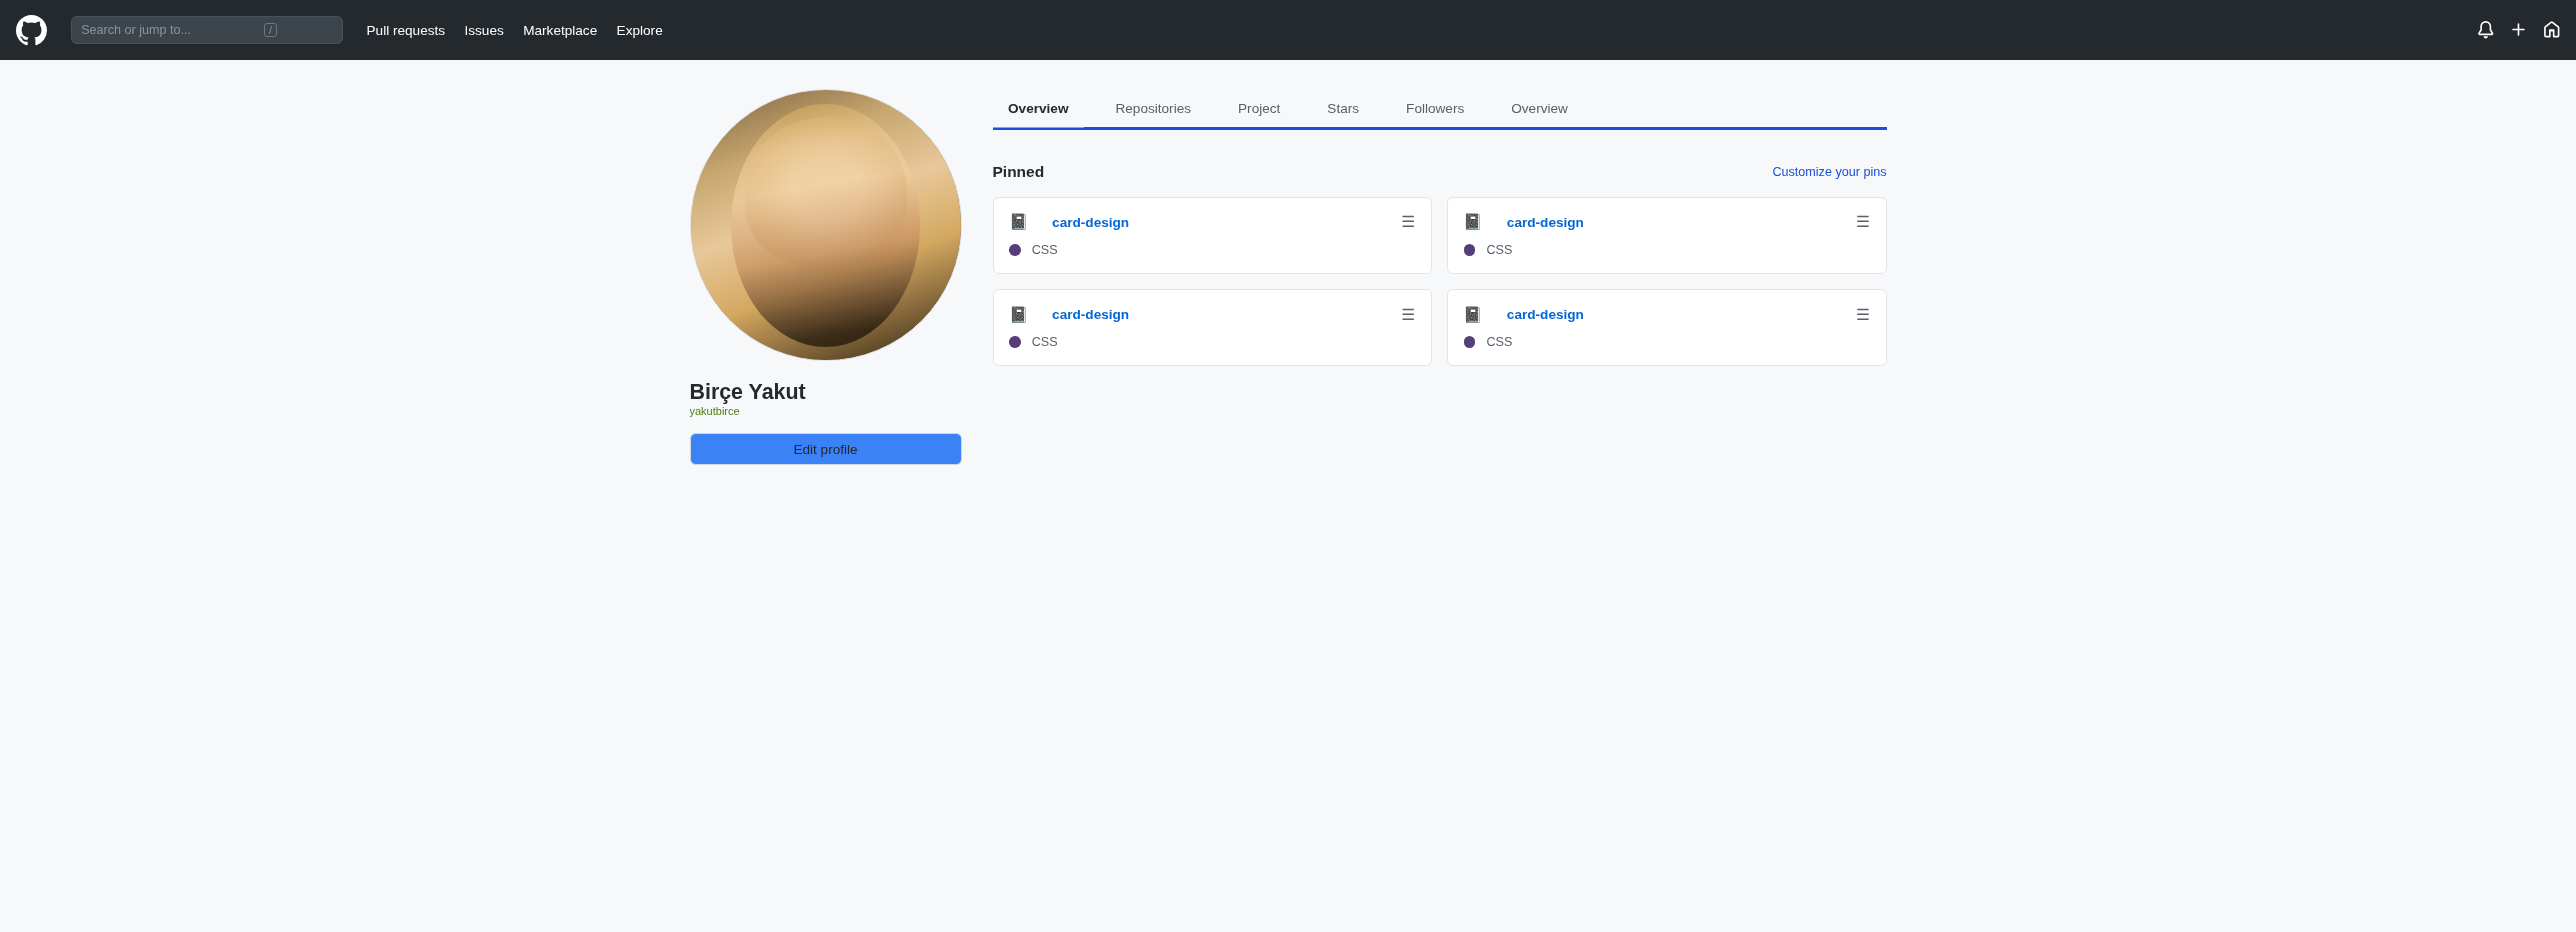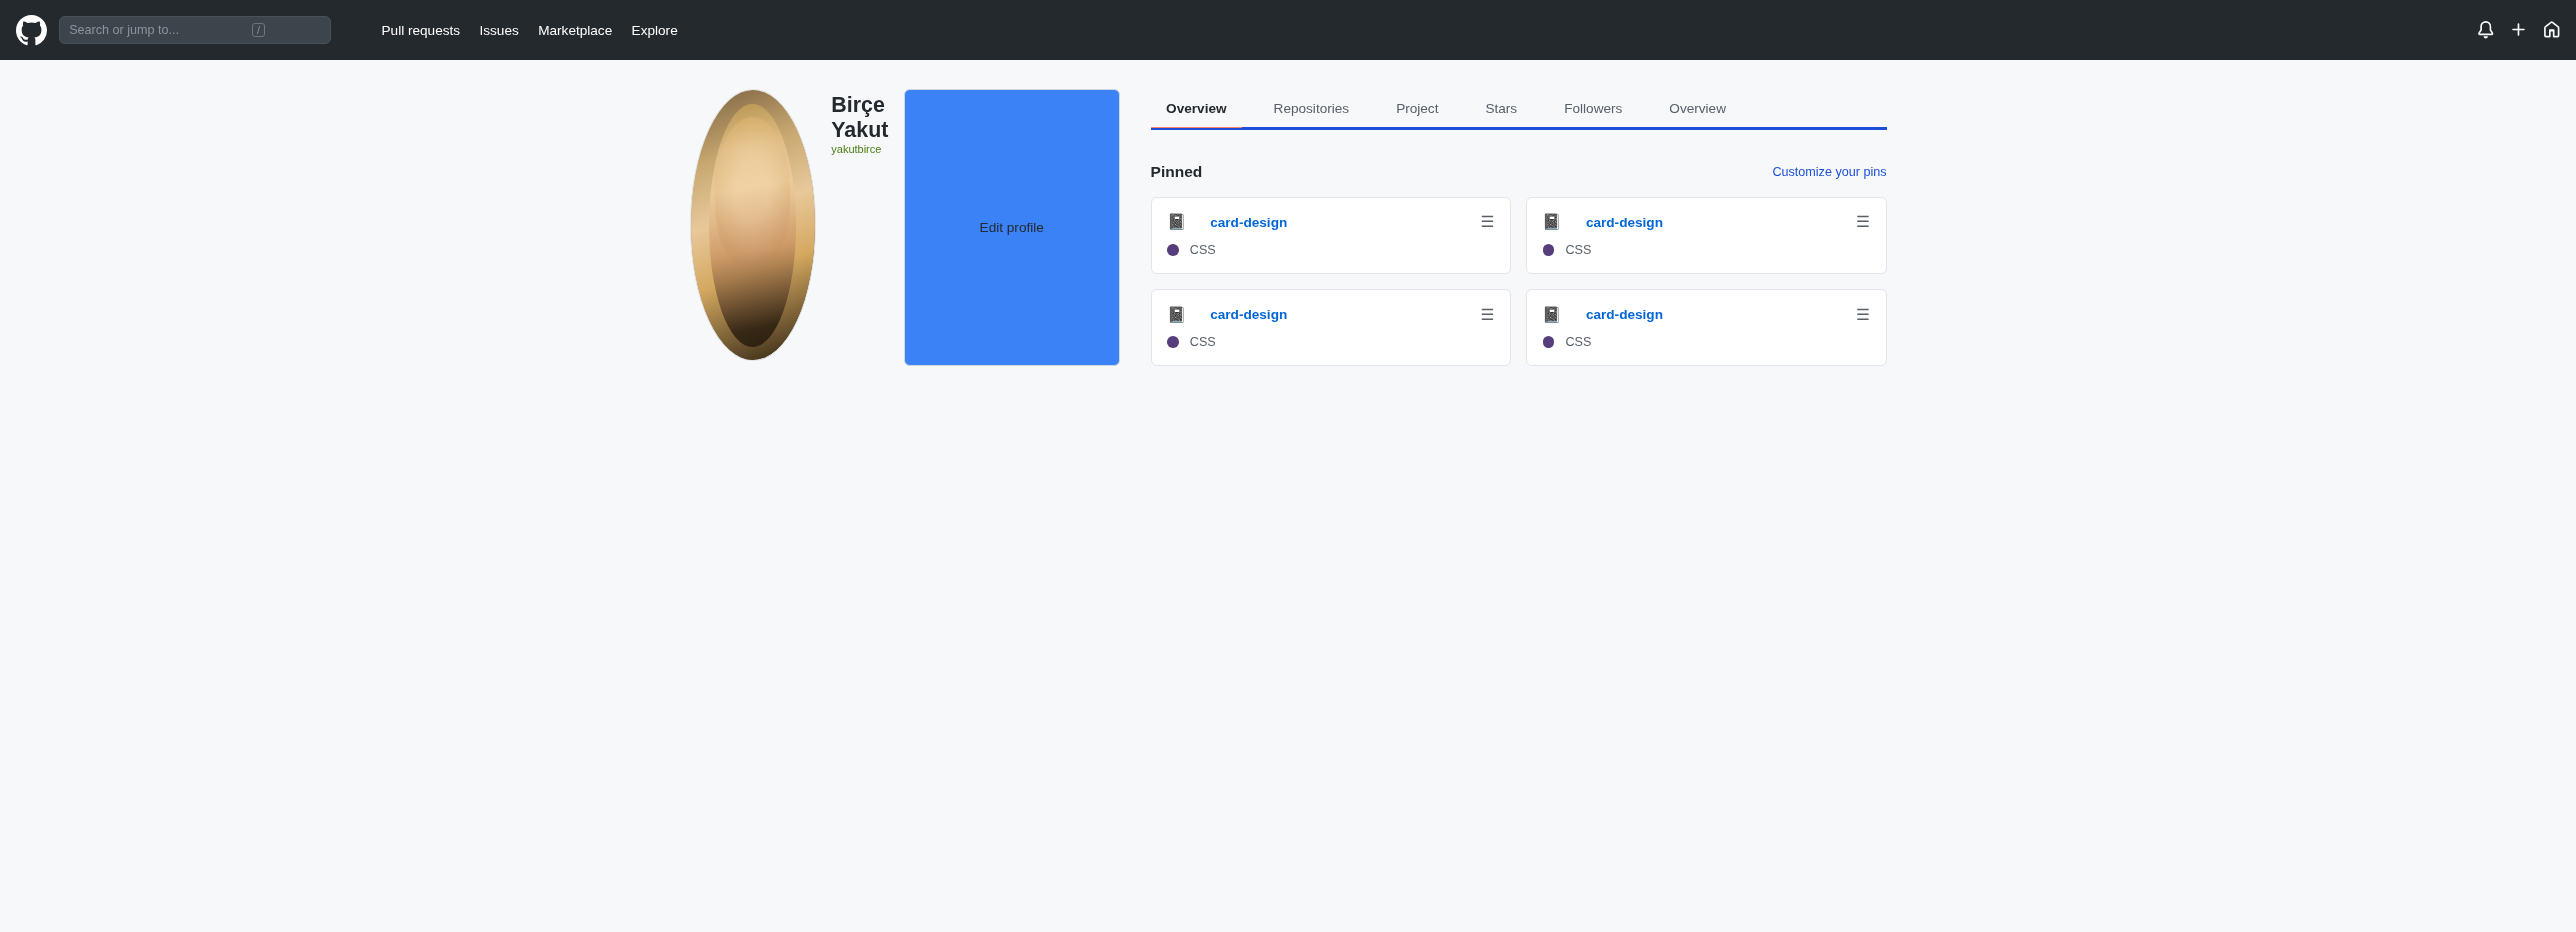--- a/index.html
+++ b/index.html
@@ -5,21 +5,21 @@
     * { box-sizing: border-box; margin: 0; padding: 0; }
     body { font-family: -apple-system, BlinkMacSystemFont, "Segoe UI", Helvetica, Arial, sans-serif; background: #f6f8fa; color: #24292e; font-size: 13.6px; }
 
     
     .navbar {
       background: #24292e;
       display: flex;
       align-items: center;
       padding: 0 15.5px;
       height: 60px;
-      gap: 12px;
+      gap: 24px;
     }
     .navbar-logo {
       color: white;
       font-size: 27px;
       cursor: pointer;
       display: flex;
       align-items: center;
     }
     .navbar-logo svg { fill: white; }
     .navbar-search {
@@ -46,21 +46,20 @@
       font-size: 10.7px;
       border: 1px solid #6e7681;
       border-radius: 2.9px;
       padding: 0 3.9px;
     }
     .navbar-links {
       display: flex;
       align-items: center;
       gap: 19.4px;
       flex: 1;
-      margin-left: 39px;
     }
     .navbar-link {
       color: white;
       text-decoration: none;
       font-size: 13.6px;
       font-weight: 500;
       cursor: pointer;
     }
     .navbar-actions {
       display: flex;
@@ -84,20 +83,21 @@
       margin: 0 auto;
       display: flex;
       padding: 29px 23px;
       gap: 31px;
     }
 
     
     .sidebar {
       flex: 0 0 272px;
       display: flex;
+      flex-direction: column;
       gap: 15.5px;
     }
     .avatar-placeholder {
       width: 272px;
       height: 272px;
       border-radius: 50%;
       background: linear-gradient(135deg, #d4b896 0%, #c8a882 30%, #b8956c 60%, #3a3020 100%);
       overflow: hidden;
       position: relative;
       border: 1px solid #e1e4e8;

